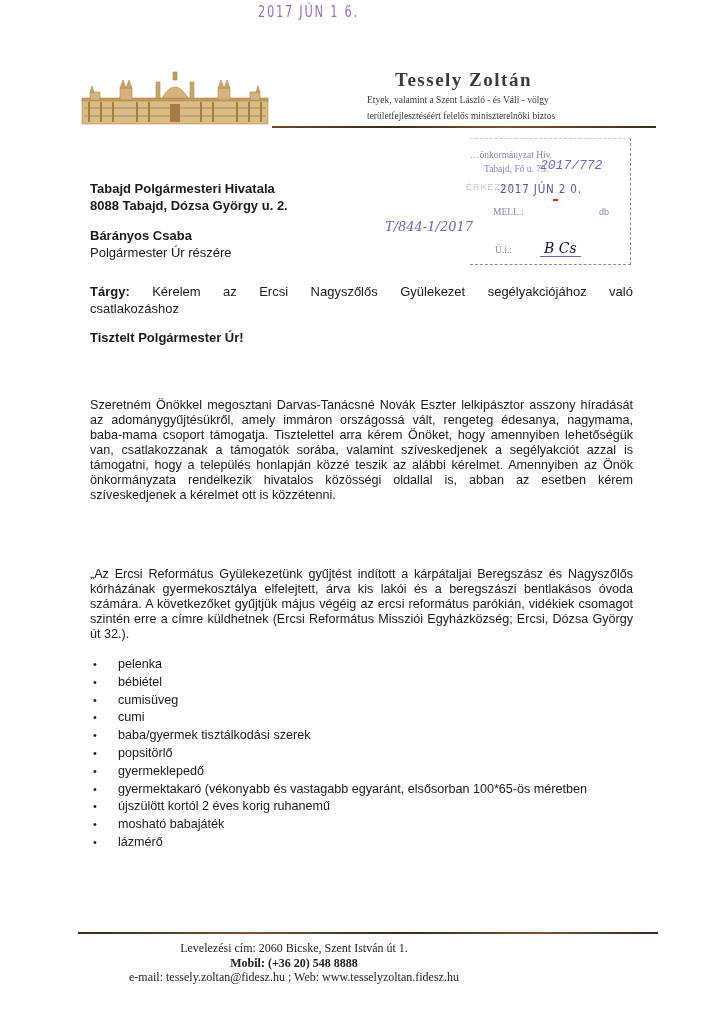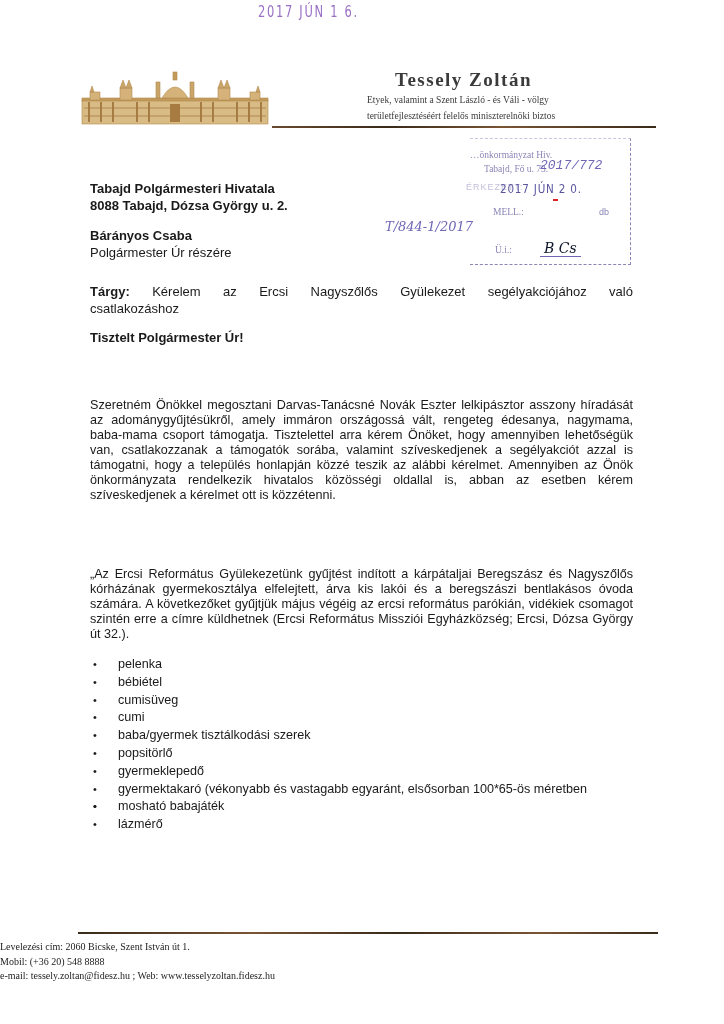--- a/index.html
+++ b/index.html
@@ -47,23 +47,23 @@
   .para { left: 90px; width: 543px; font-size: 12.6px; line-height: 15px; text-align: justify; color: #1a1a1a; }
   .p1 { top: 398px; }
   .p2 { top: 567px; }
 
   .items { left: 90px; top: 656px; width: 543px; margin: 0; padding: 0; list-style: none; font-size: 12.6px; line-height: 17.8px; }
   .items li { position: relative; padding-left: 28px; text-align: justify; }
   .items li .bullet { position: absolute; left: 3px; top: 0; font-size: 11px; }
 
   .rule-bottom { left: 78px; top: 932px; width: 580px; height: 2px; background: linear-gradient(90deg, #3a2a1a, #7a5534 30%, #3a2a1a 55%, #7a5534 80%, #3a2a1a); }
 
-  .footer { left: 0; width: 588px; text-align: left; font-family: "Liberation Serif", serif; font-size: 10px; color: #222; }
+  .footer { left: 0; width: 588px; text-align: center; font-family: "Liberation Serif", serif; font-size: 12px; color: #222; }
   .f1 { top: 941px; }
-  .f2 { top: 956px; }
+  .f2 { top: 956px; font-weight: bold; }
   .f3 { top: 970px; }
 </style>
 </head>
 <body>
 
 <div class="abs stamp-top">2017 JÚN 1 6.</div>
 
 <svg class="abs logo" viewBox="0 0 190 56">
   <g fill="#c9a56a" stroke="#b38a4e" stroke-width="0.6">
 
@@ -153,21 +153,21 @@
 
 <ul class="abs items" id="items">
     <li><span class="bullet">•</span><span>pelenka</span></li>
     <li><span class="bullet">•</span><span>bébiétel</span></li>
     <li><span class="bullet">•</span><span>cumisüveg</span></li>
     <li><span class="bullet">•</span><span>cumi</span></li>
     <li><span class="bullet">•</span><span>baba/gyermek tisztálkodási szerek</span></li>
     <li><span class="bullet">•</span><span>popsitörlő</span></li>
     <li><span class="bullet">•</span><span>gyermeklepedő</span></li>
     <li><span class="bullet">•</span><span>gyermektakaró (vékonyabb és vastagabb egyaránt, elsősorban 100*65-ös méretben</span></li>
-    <li><span class="bullet">•</span></li>
+    <li><span class="bullet">•</span><span>újszülött kortól 2 éves korig ruhanemű</span></li>
     <li><span class="bullet">•</span><span>mosható babajáték</span></li>
     <li><span class="bullet">•</span><span>lázmérő</span></li>
   </ul>
 
 <div class="abs rule-bottom"></div>
 <div class="abs footer f1">Levelezési cím: 2060 Bicske, Szent István út 1.</div>
 <div class="abs footer f2">Mobil: (+36 20) 548 8888</div>
 <div class="abs footer f3">e-mail: tessely.zoltan@fidesz.hu ; Web: www.tesselyzoltan.fidesz.hu</div>
 
 </body></html>

